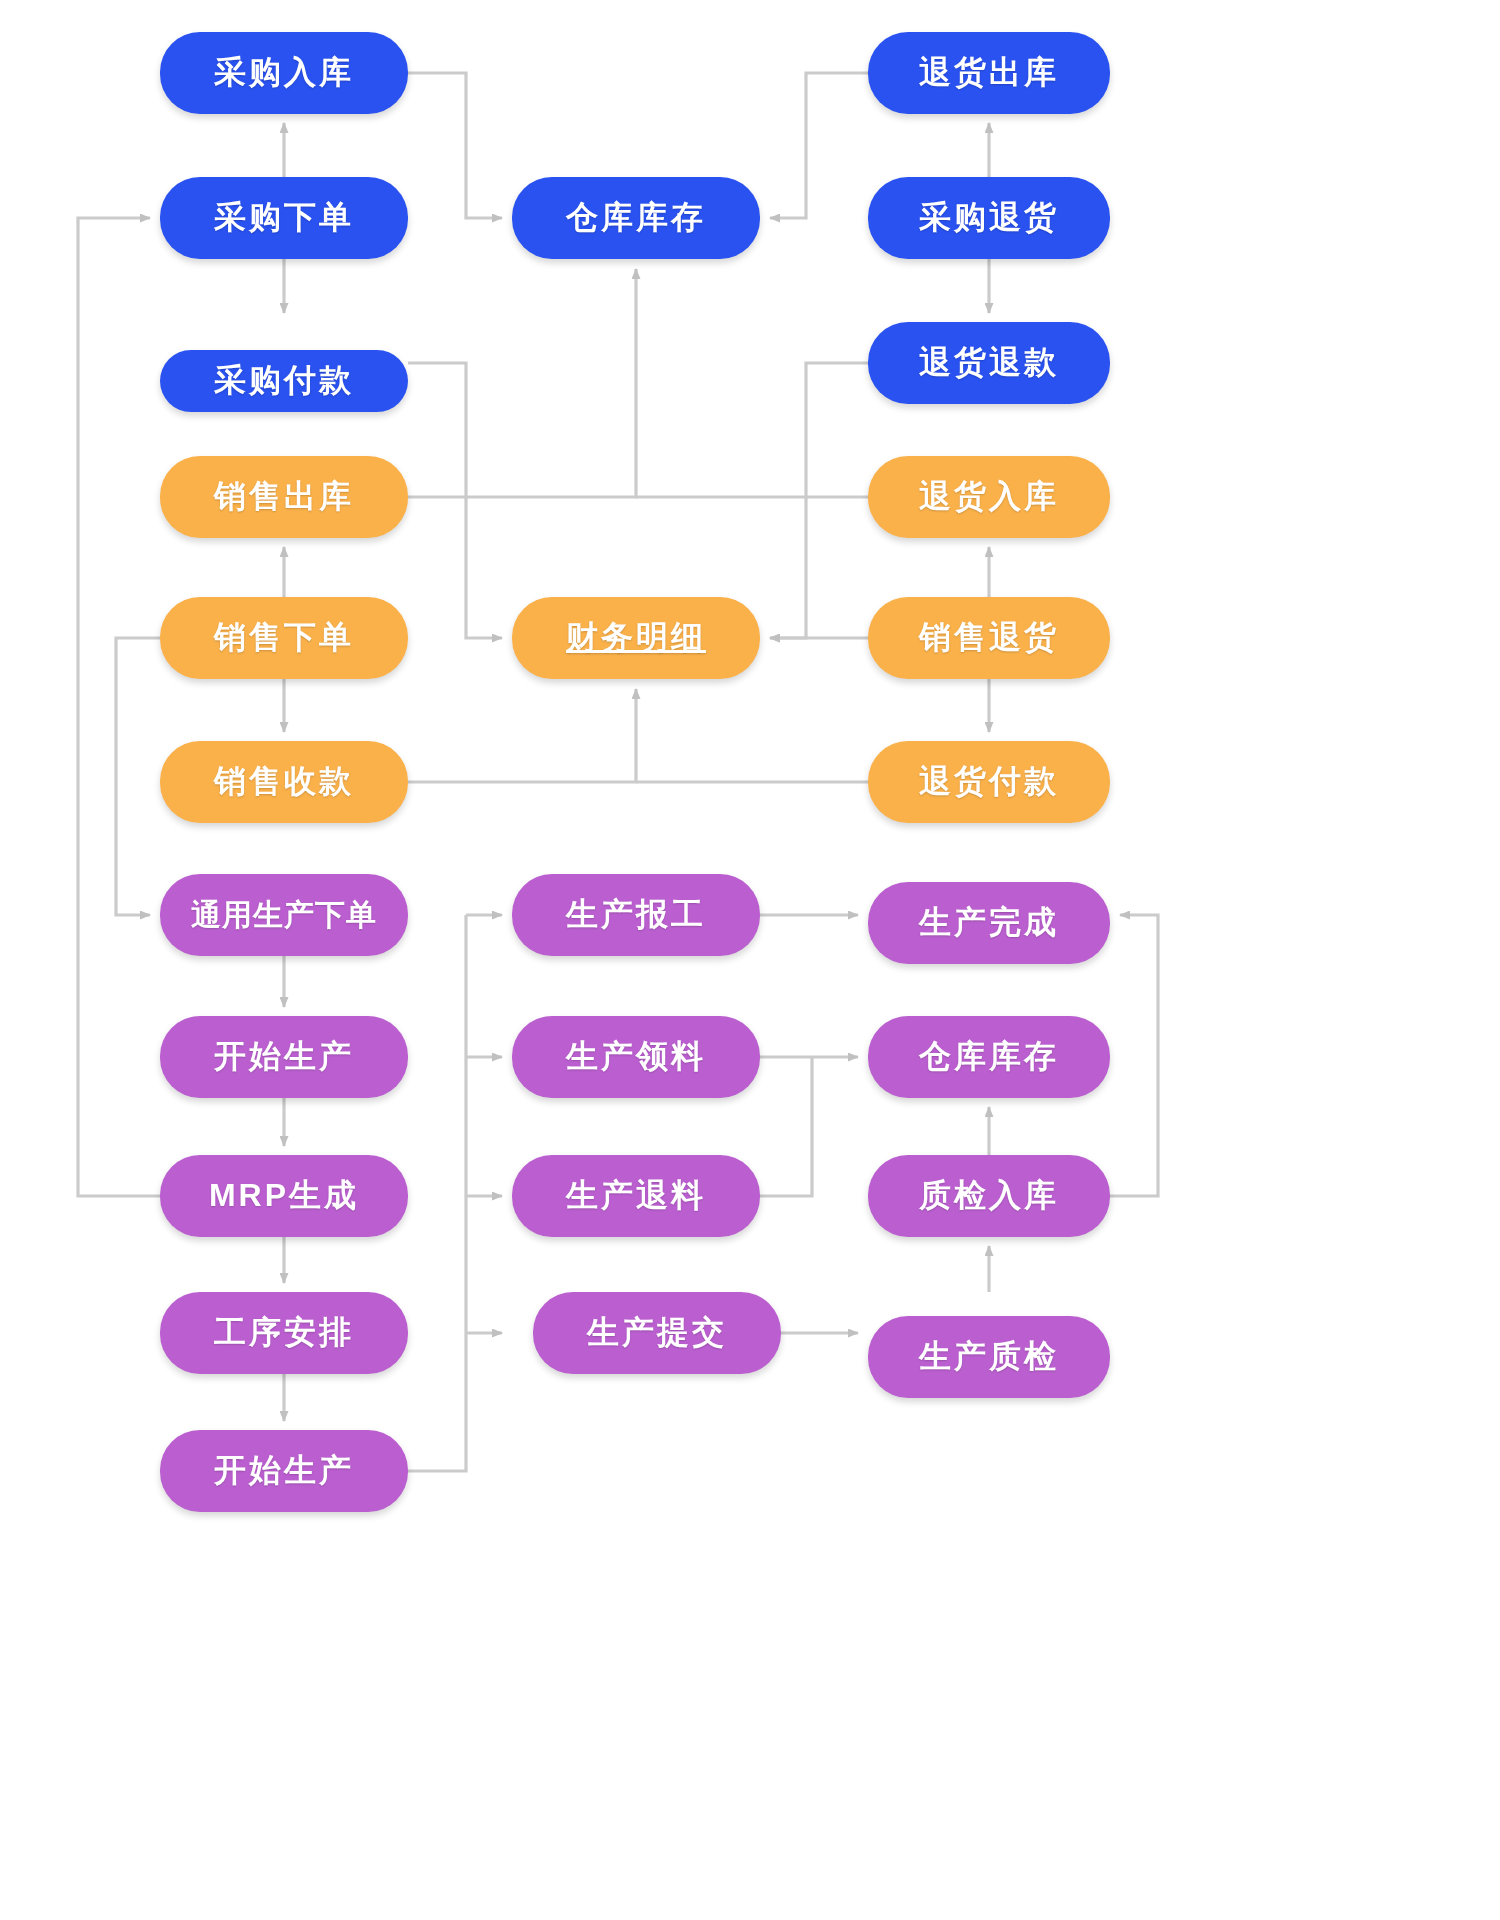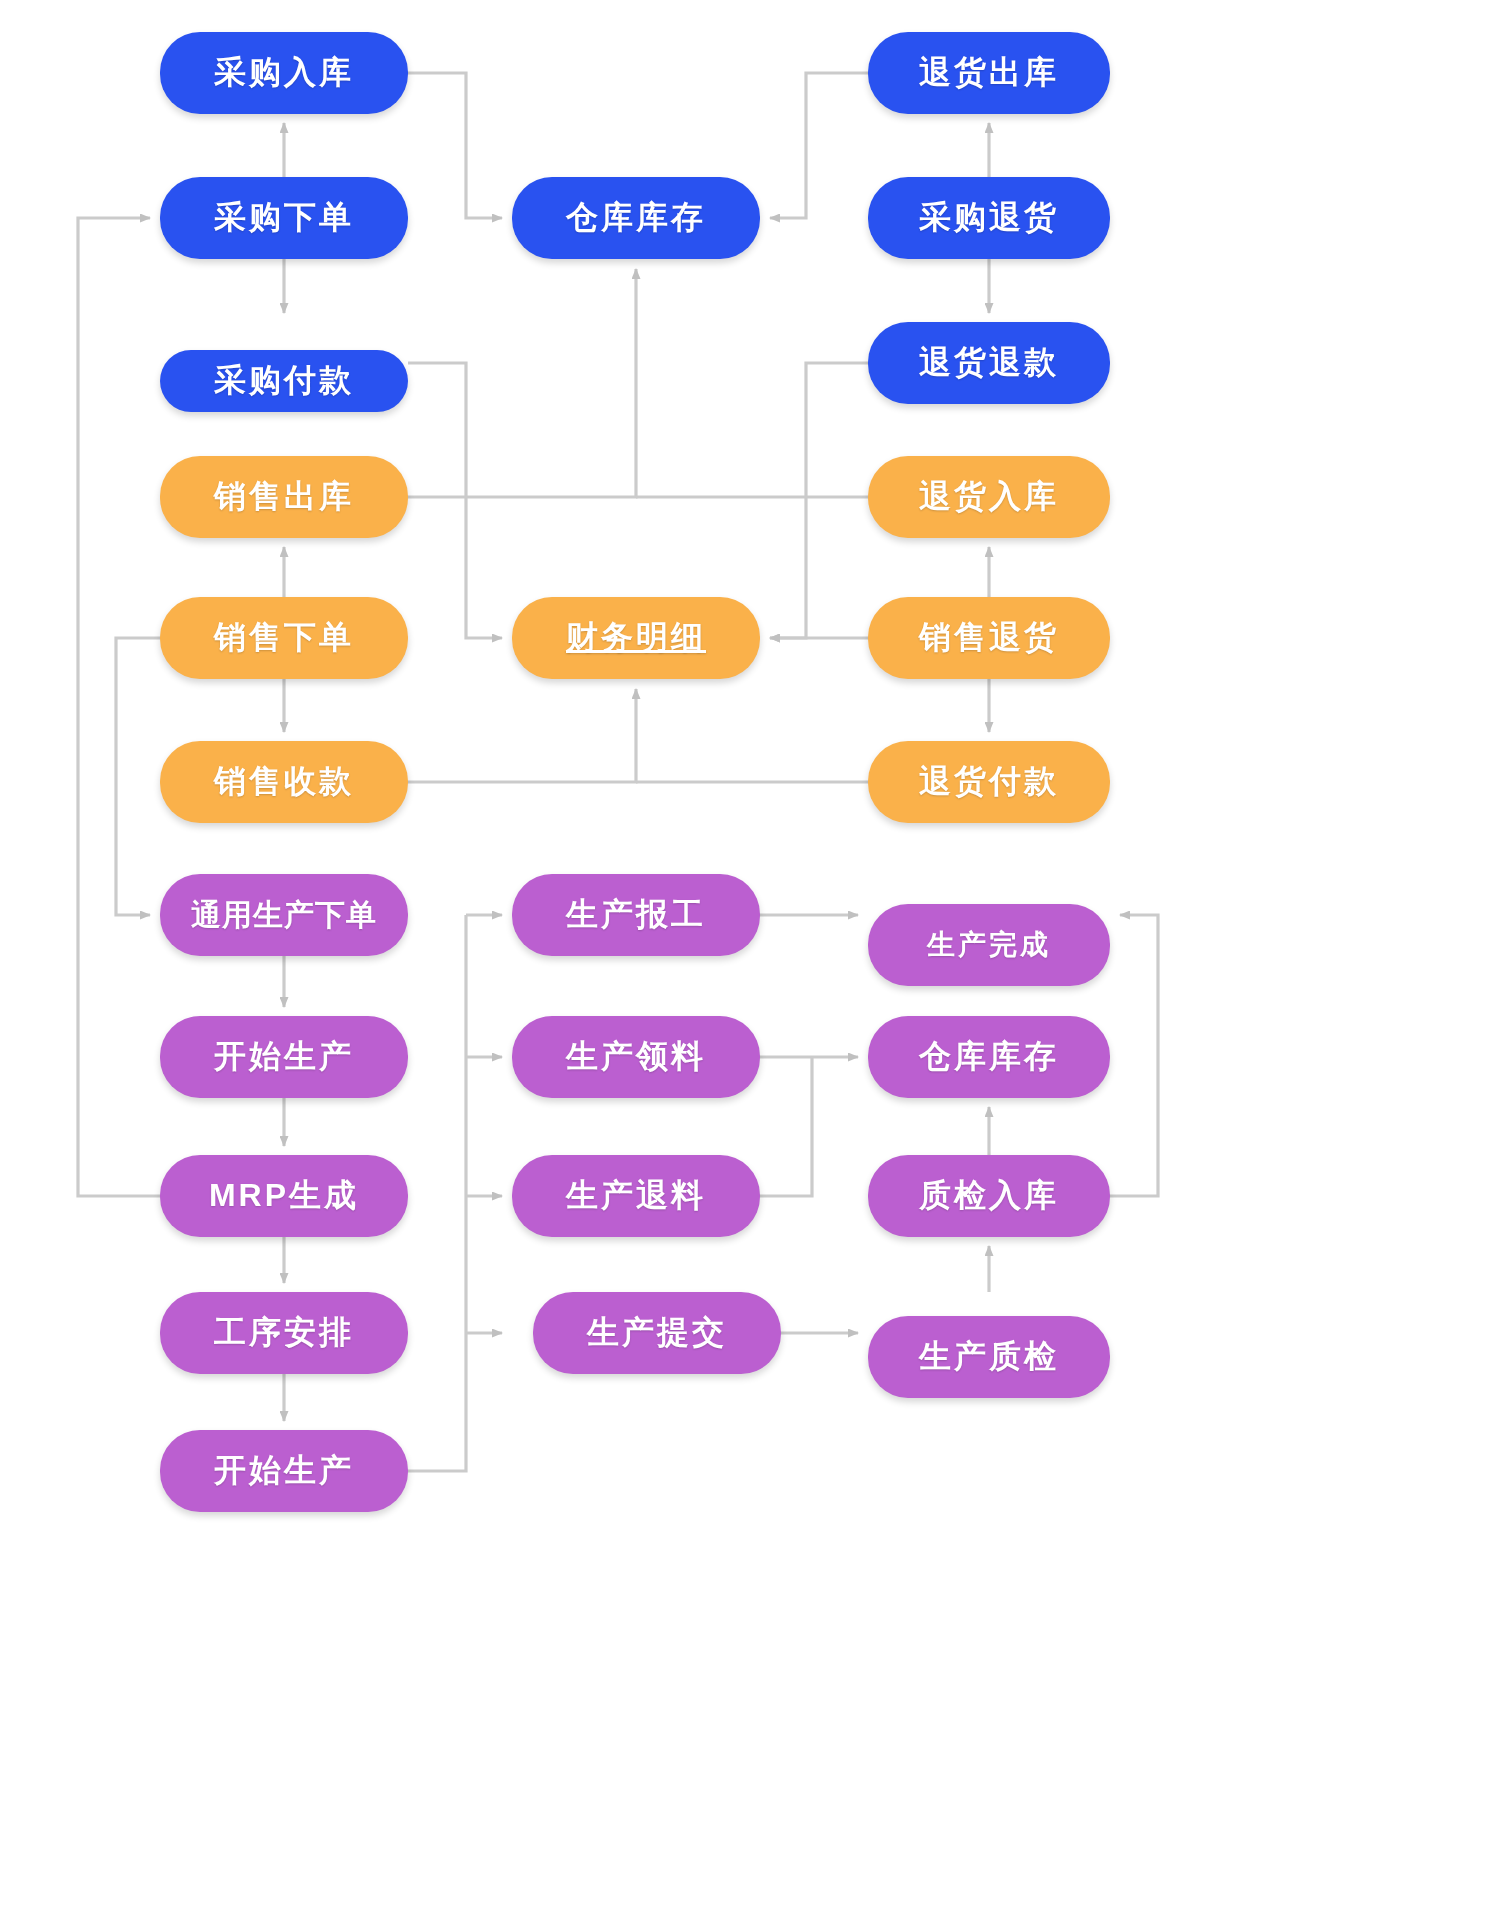--- a/index.html
+++ b/index.html
@@ -100,21 +100,21 @@
   <div class="node" style="left: 868px; top: 322px; width: 242px; height: 82px; background: rgb(41, 82, 240); font-size: 32px; letter-spacing: 3px;">退货退款</div>
   <div class="node" style="left: 160px; top: 456px; width: 248px; height: 82px; background: rgb(250, 177, 74); font-size: 32px; letter-spacing: 3px;">销售出库</div>
   <div class="node" style="left: 160px; top: 597px; width: 248px; height: 82px; background: rgb(250, 177, 74); font-size: 32px; letter-spacing: 3px;">销售下单</div>
   <div class="node" style="left: 868px; top: 456px; width: 242px; height: 82px; background: rgb(250, 177, 74); font-size: 32px; letter-spacing: 3px;">退货入库</div>
   <div class="node" style="left: 512px; top: 597px; width: 248px; height: 82px; background: rgb(250, 177, 74); font-size: 32px; letter-spacing: 3px; text-decoration: underline;">财务明细</div>
   <div class="node" style="left: 868px; top: 597px; width: 242px; height: 82px; background: rgb(250, 177, 74); font-size: 32px; letter-spacing: 3px;">销售退货</div>
   <div class="node" style="left: 160px; top: 741px; width: 248px; height: 82px; background: rgb(250, 177, 74); font-size: 32px; letter-spacing: 3px;">销售收款</div>
   <div class="node" style="left: 868px; top: 741px; width: 242px; height: 82px; background: rgb(250, 177, 74); font-size: 32px; letter-spacing: 3px; text-align: right;">退货付款</div>
   <div class="node" style="left: 160px; top: 874px; width: 248px; height: 82px; background: rgb(187, 95, 208); font-size: 30px; letter-spacing: 1px;">通用生产下单</div>
   <div class="node" style="left: 512px; top: 874px; width: 248px; height: 82px; background: rgb(187, 95, 208); font-size: 32px; letter-spacing: 3px;">生产报工</div>
-  <div class="node" style="left: 868px; top: 904px; width: 242px; height: 82px; background: rgb(187, 95, 208); font-size: 28px; letter-spacing: 3px;">生产完成</div>
+  <div class="node" style="left: 868px; top: 882px; width: 242px; height: 82px; background: rgb(187, 95, 208); font-size: 32px; letter-spacing: 3px;">生产完成</div>
   <div class="node" style="left: 160px; top: 1016px; width: 248px; height: 82px; background: rgb(187, 95, 208); font-size: 32px; letter-spacing: 3px;">开始生产</div>
   <div class="node" style="left: 512px; top: 1016px; width: 248px; height: 82px; background: rgb(187, 95, 208); font-size: 32px; letter-spacing: 3px;">生产领料</div>
   <div class="node" style="left: 868px; top: 1016px; width: 242px; height: 82px; background: rgb(187, 95, 208); font-size: 32px; letter-spacing: 3px;">仓库库存</div>
   <div class="node" style="left: 160px; top: 1155px; width: 248px; height: 82px; background: rgb(187, 95, 208); font-size: 32px; letter-spacing: 3px;">MRP生成</div>
   <div class="node" style="left: 512px; top: 1155px; width: 248px; height: 82px; background: rgb(187, 95, 208); font-size: 32px; letter-spacing: 3px;">生产退料</div>
   <div class="node" style="left: 868px; top: 1155px; width: 242px; height: 82px; background: rgb(187, 95, 208); font-size: 32px; letter-spacing: 3px; text-align: right;">质检入库</div>
   <div class="node" style="left: 160px; top: 1292px; width: 248px; height: 82px; background: rgb(187, 95, 208); font-size: 32px; letter-spacing: 3px;">工序安排</div>
   <div class="node" style="left: 533px; top: 1292px; width: 248px; height: 82px; background: rgb(187, 95, 208); font-size: 32px; letter-spacing: 3px;">生产提交</div>
   <div class="node" style="left: 868px; top: 1292px; width: 242px; height: 82px; background: rgb(187, 95, 208); font-size: 32px; letter-spacing: 3px; margin-top: 24px;">生产质检</div>
   <div class="node" style="left: 160px; top: 1430px; width: 248px; height: 82px; background: rgb(187, 95, 208); font-size: 32px; letter-spacing: 3px;">开始生产</div>

